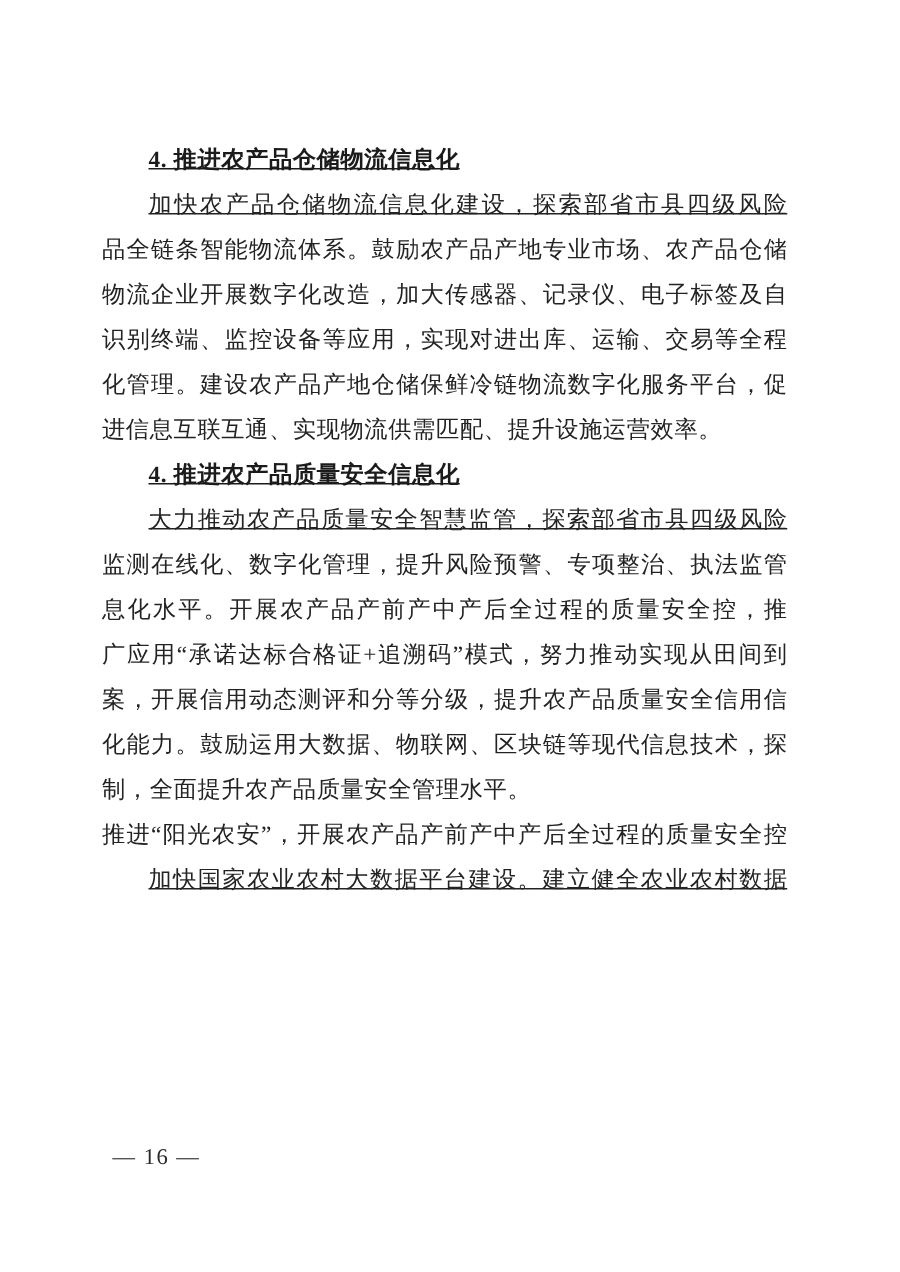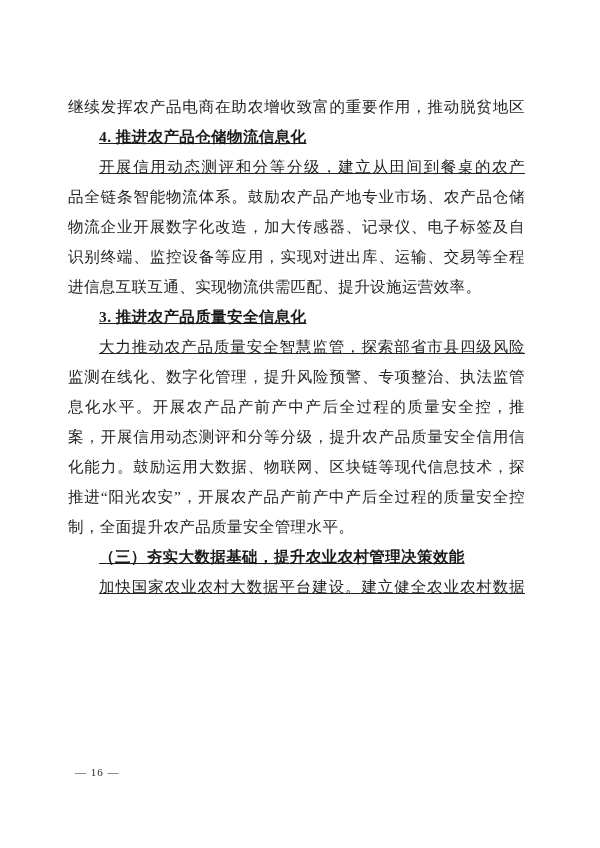--- a/index.html
+++ b/index.html
@@ -45,42 +45,42 @@
   .doc-line.heading {
     font-weight: 700;
     color: #1b1b1b;
   }
   .page-footer {
     position: absolute;
     left: 75px;
     top: 761px;
     height: 22px;
     line-height: 22px;
-    font-size: 11px;
+    font-size: 15px;
     color: #2a2a2a;
     letter-spacing: 1px;
   }
 </style>
 </head>
 <body>
 
 <div class="page">
   <div class="doc-body">
-      <div class="doc-line just">继续发挥农产品电商在助农增收致富的重要作用，推动脱贫地区</div>
       <div class="doc-line heading indent">4. 推进农产品仓储物流信息化</div>
-      <div class="doc-line indent just">开展信用动态测评和分等分级，建立从田间到餐桌的农产</div>
+      <div class="doc-line indent just">加快农产品仓储物流信息化建设，探索部省市县四级风险</div>
       <div class="doc-line just">品全链条智能物流体系。鼓励农产品产地专业市场、农产品仓储</div>
       <div class="doc-line just">物流企业开展数字化改造，加大传感器、记录仪、电子标签及自动</div>
       <div class="doc-line just">识别终端、监控设备等应用，实现对进出库、运输、交易等全程数字</div>
+      <div class="doc-line just">化管理。建设农产品产地仓储保鲜冷链物流数字化服务平台，促</div>
       <div class="doc-line">进信息互联互通、实现物流供需匹配、提升设施运营效率。</div>
-      <div class="doc-line heading indent">3. 推进农产品质量安全信息化</div>
+      <div class="doc-line heading indent">4. 推进农产品质量安全信息化</div>
       <div class="doc-line indent just">大力推动农产品质量安全智慧监管，探索部省市县四级风险</div>
       <div class="doc-line just">监测在线化、数字化管理，提升风险预警、专项整治、执法监管的信</div>
       <div class="doc-line just">息化水平。开展农产品产前产中产后全过程的质量安全控，推</div>
+      <div class="doc-line just">广应用“承诺达标合格证+追溯码”模式，努力推动实现从田间到</div>
       <div class="doc-line just">案，开展信用动态测评和分等分级，提升农产品质量安全信用信息</div>
       <div class="doc-line just">化能力。鼓励运用大数据、物联网、区块链等现代信息技术，探索</div>
+      <div class="doc-line">制，全面提升农产品质量安全管理水平。</div>
       <div class="doc-line just">推进“阳光农安”，开展农产品产前产中产后全过程的质量安全控</div>
-      <div class="doc-line">制，全面提升农产品质量安全管理水平。</div>
-      <div class="doc-line heading indent">（三）夯实大数据基础，提升农业农村管理决策效能</div>
       <div class="doc-line indent just">加快国家农业农村大数据平台建设。建立健全农业农村数据</div>
     </div>
   <div class="page-footer">— 16 —</div>
 </div>
 
 </body></html>

